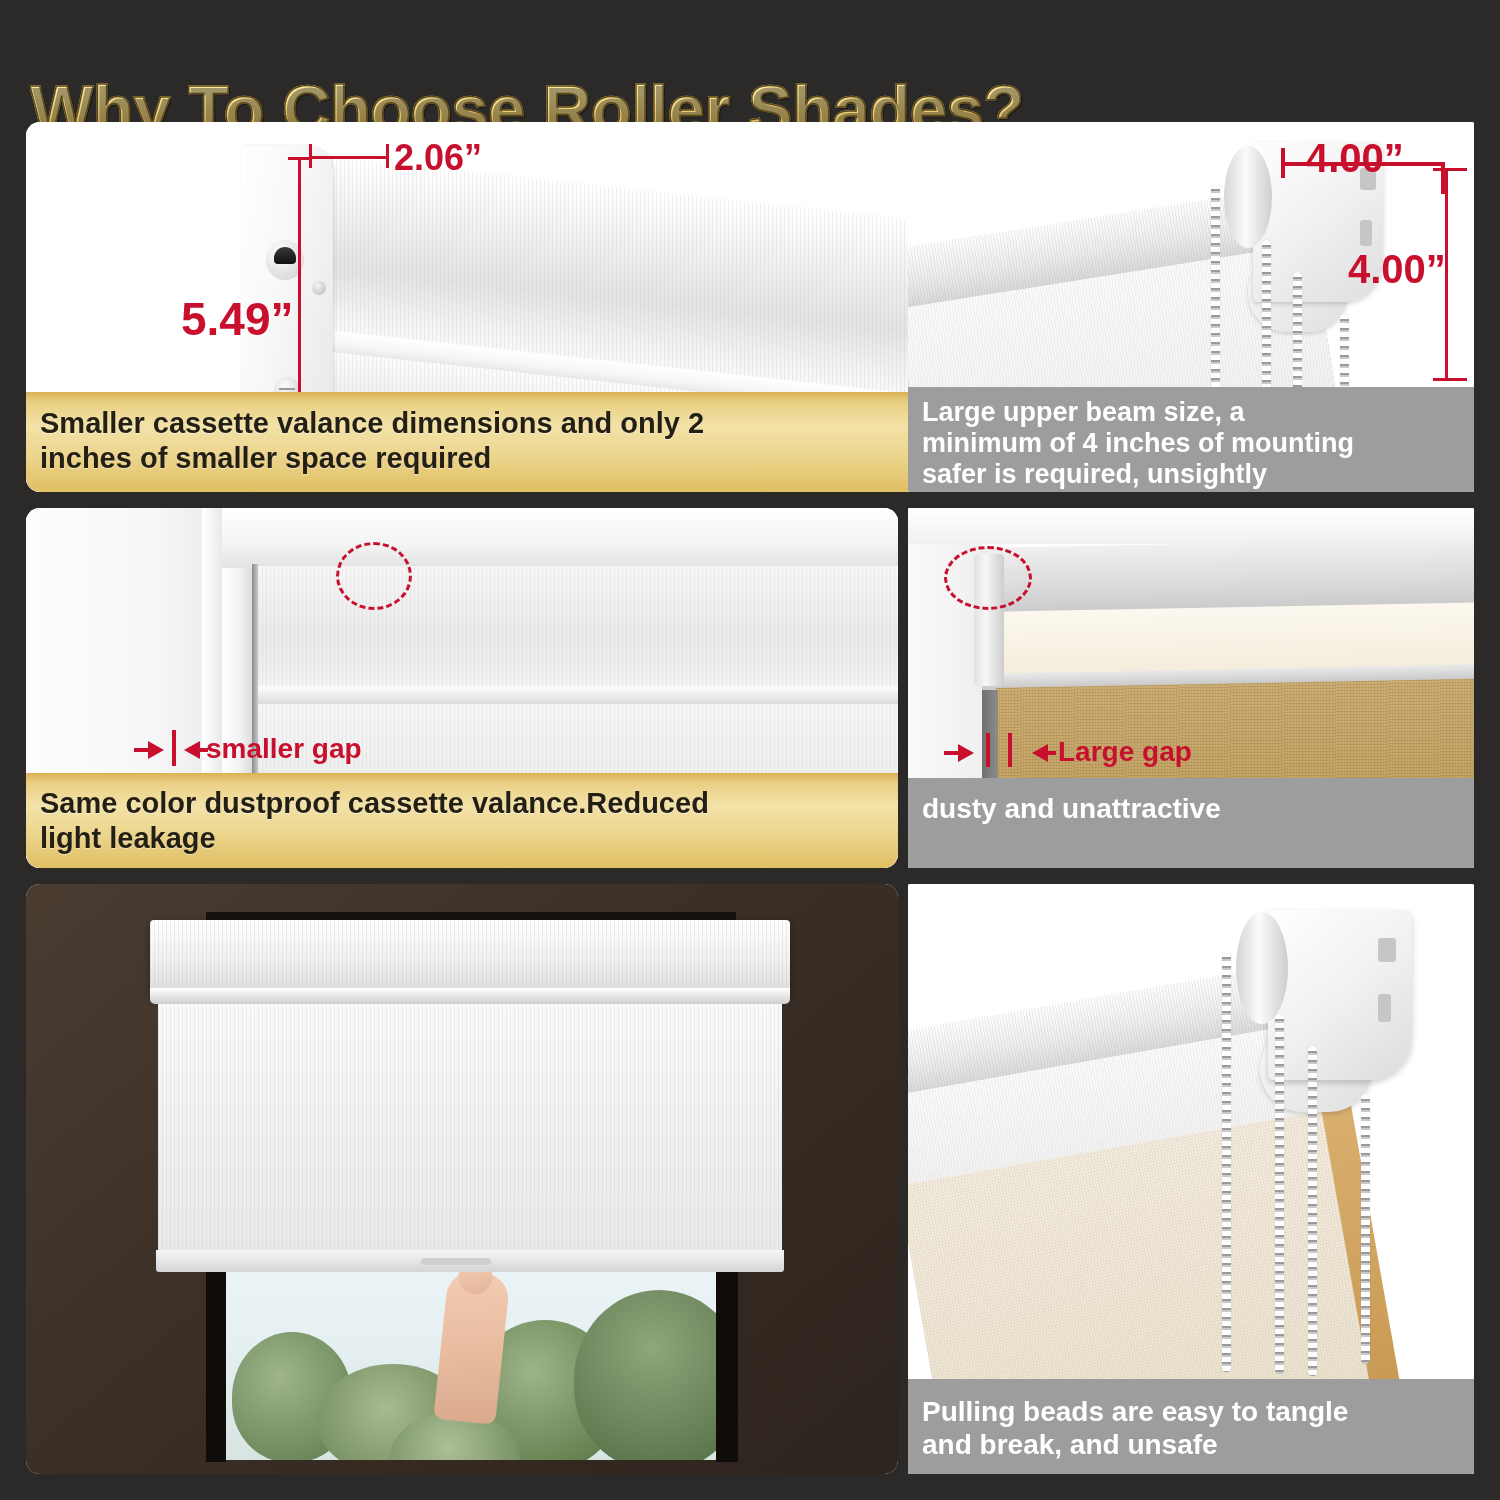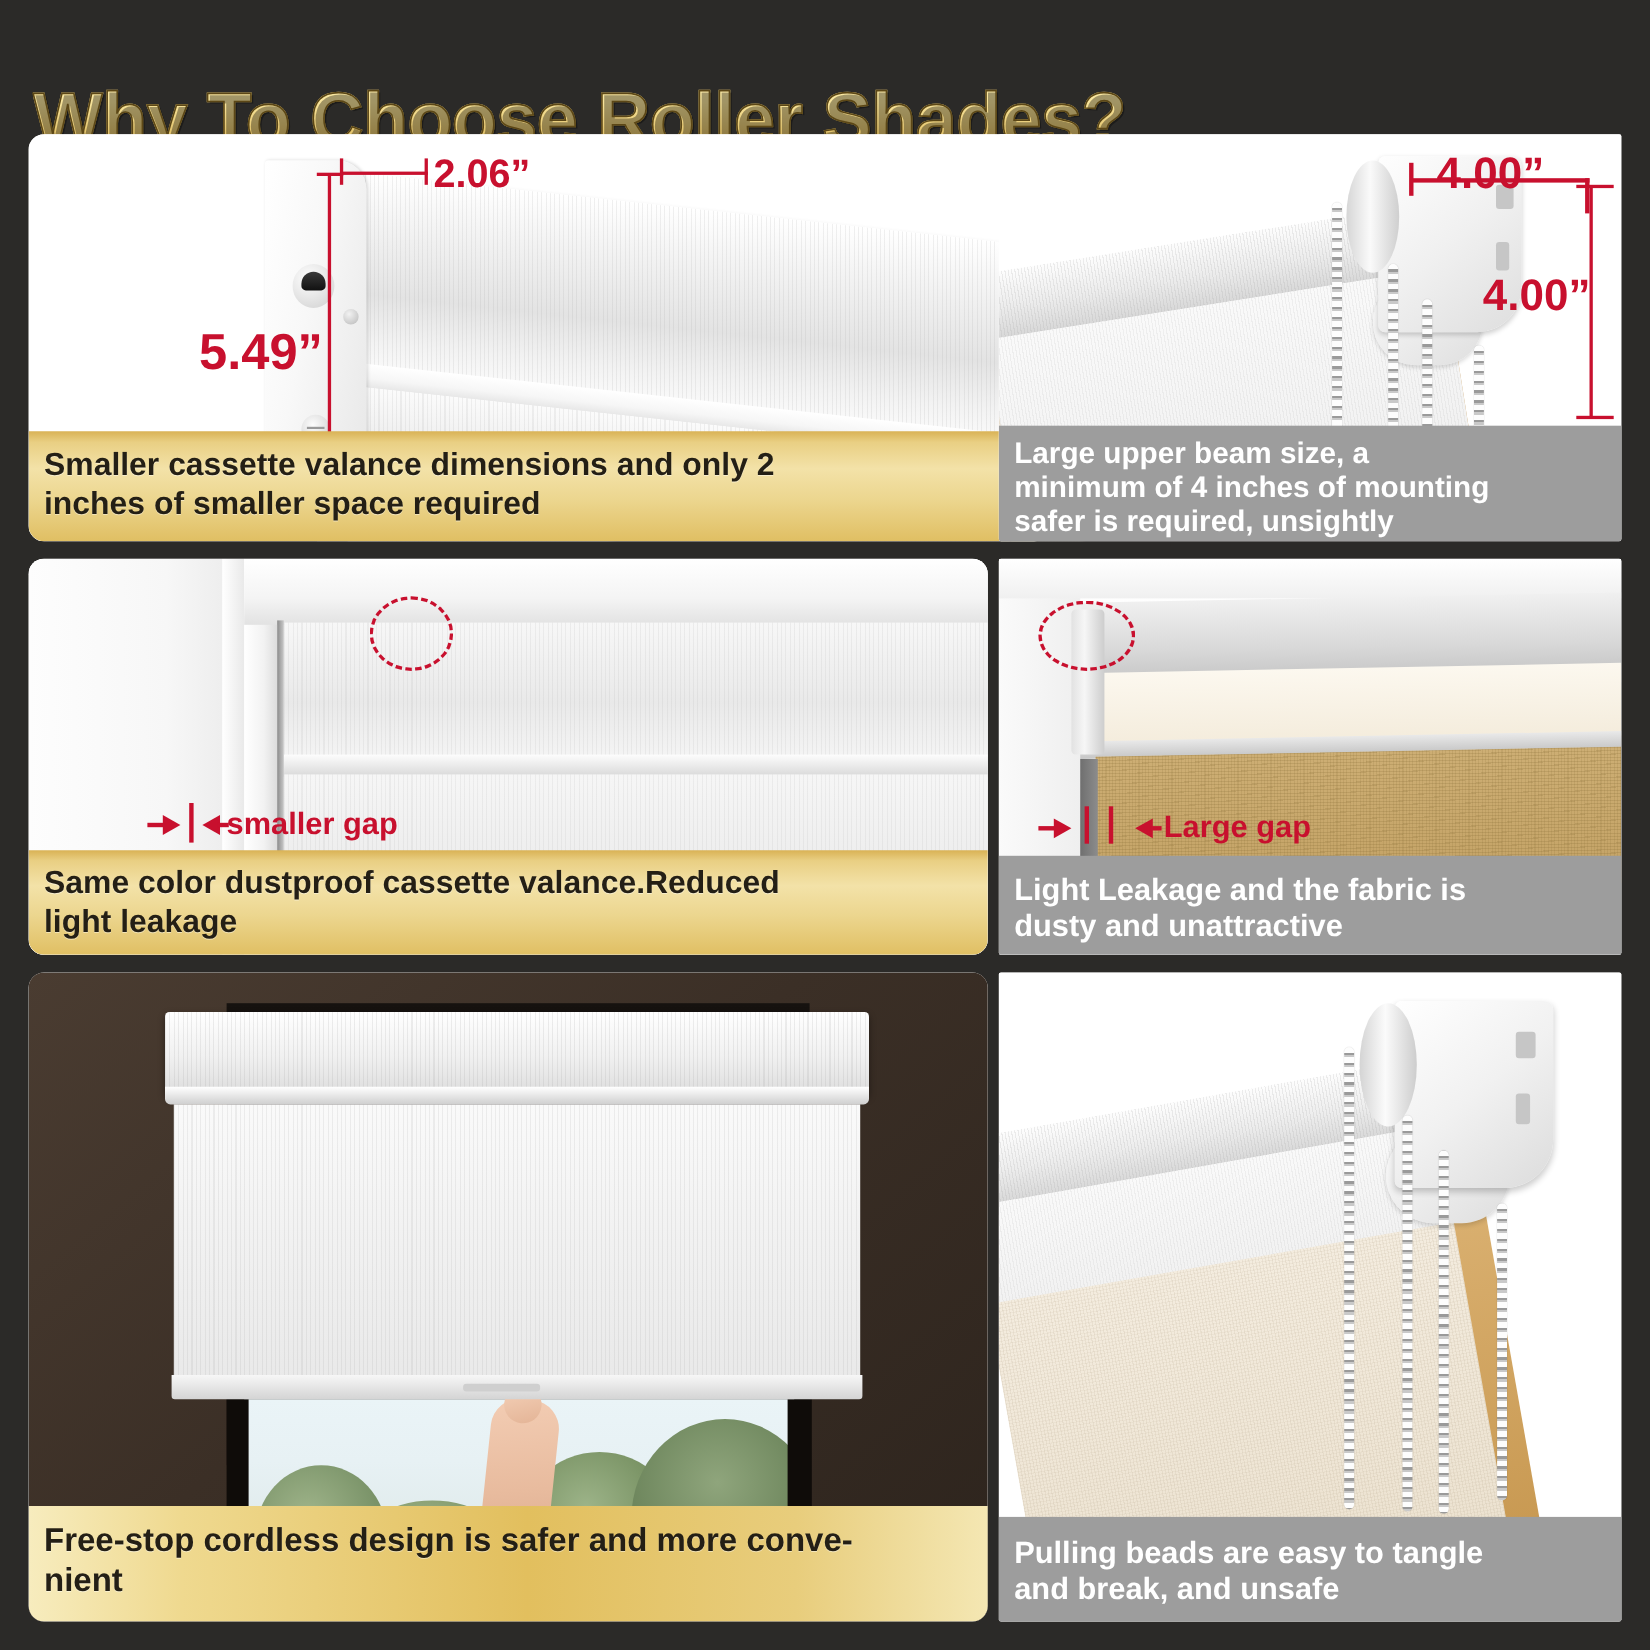--- a/index.html
+++ b/index.html
@@ -403,21 +403,20 @@
       <div class="circ"></div>
       <div class="a1tail"></div>
       <div class="arrowR a1"></div>
       <div class="gbar1"></div>
       <div class="gbar2"></div>
       <div class="arrowL a2"></div>
       <div class="a2tail"></div>
       <div class="dimtxt gap-lbl">Large gap</div>
     </div>
     <div class="cap grey">
-      <span class="line">Light Leakage and the fabric is</span>
       <span class="line">dusty and unattractive</span>
     </div>
   </div>
 
   <div class="panel good" id="p5">
     <div class="photo">
       <div class="rm-recess"></div>
       <div class="rm-glass">
         <div class="tree" style="left:10px;top:60px;width:120px;height:130px;background:radial-gradient(circle at 40% 35%,#9fb48a,#5e7a4f);"></div>
         <div class="tree" style="left:96px;top:92px;width:150px;height:110px;background:radial-gradient(circle at 45% 40%,#a8bb92,#65804f);"></div>
@@ -427,24 +426,20 @@
       </div>
       <div class="rm-sillL"></div>
       <div class="rm-sillR"></div>
       <div class="rm-hand"></div>
       <div class="rm-head"></div>
       <div class="rm-headlip"></div>
       <div class="rm-shade"></div>
       <div class="rm-bottom"></div>
       <div class="rm-grip"></div>
     </div>
-    <div class="cap gold wide">
-      <span class="line">Free-stop cordless design is safer and more conve-</span>
-      <span class="line">nient</span>
-    </div>
   </div>
 
   <div class="panel bad" id="p6">
     <div class="photo">
       <div class="b-fabt"></div>
       <div class="b-fabc"></div>
       <div class="b-fabw"></div>
       <div class="b-tube"></div>
       <div class="b-brk2"></div>
       <div class="b-brk"></div>

